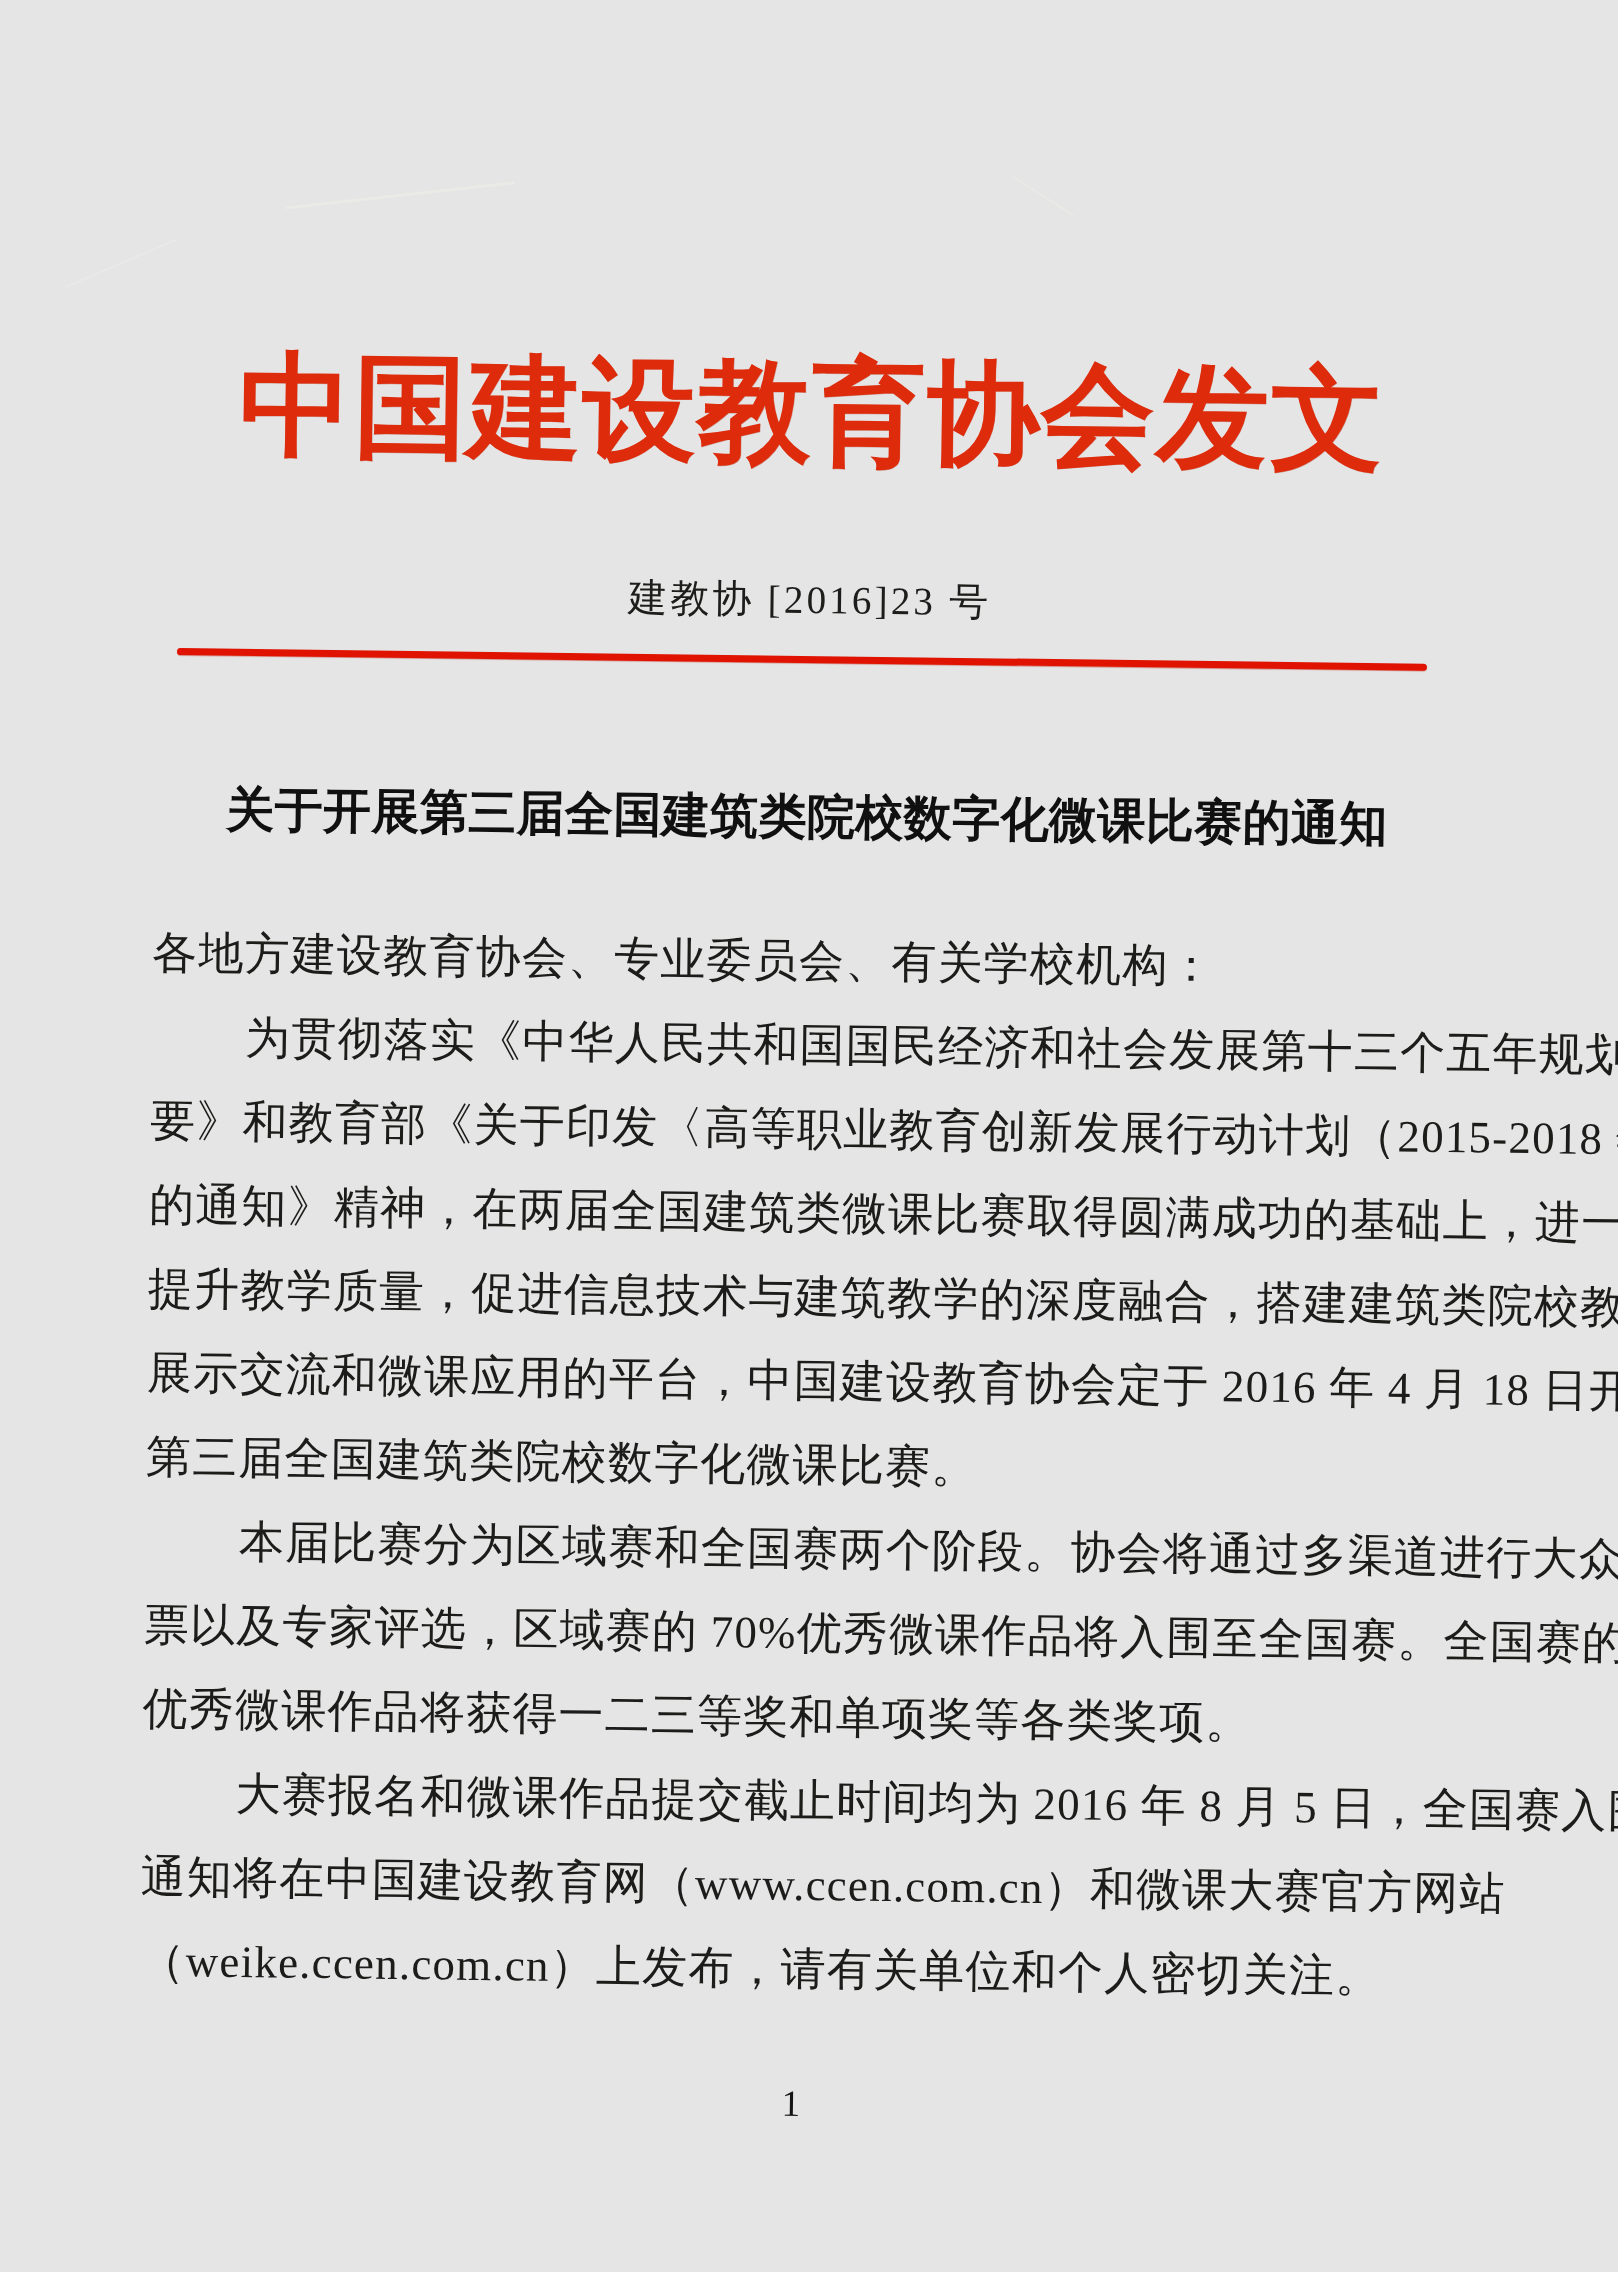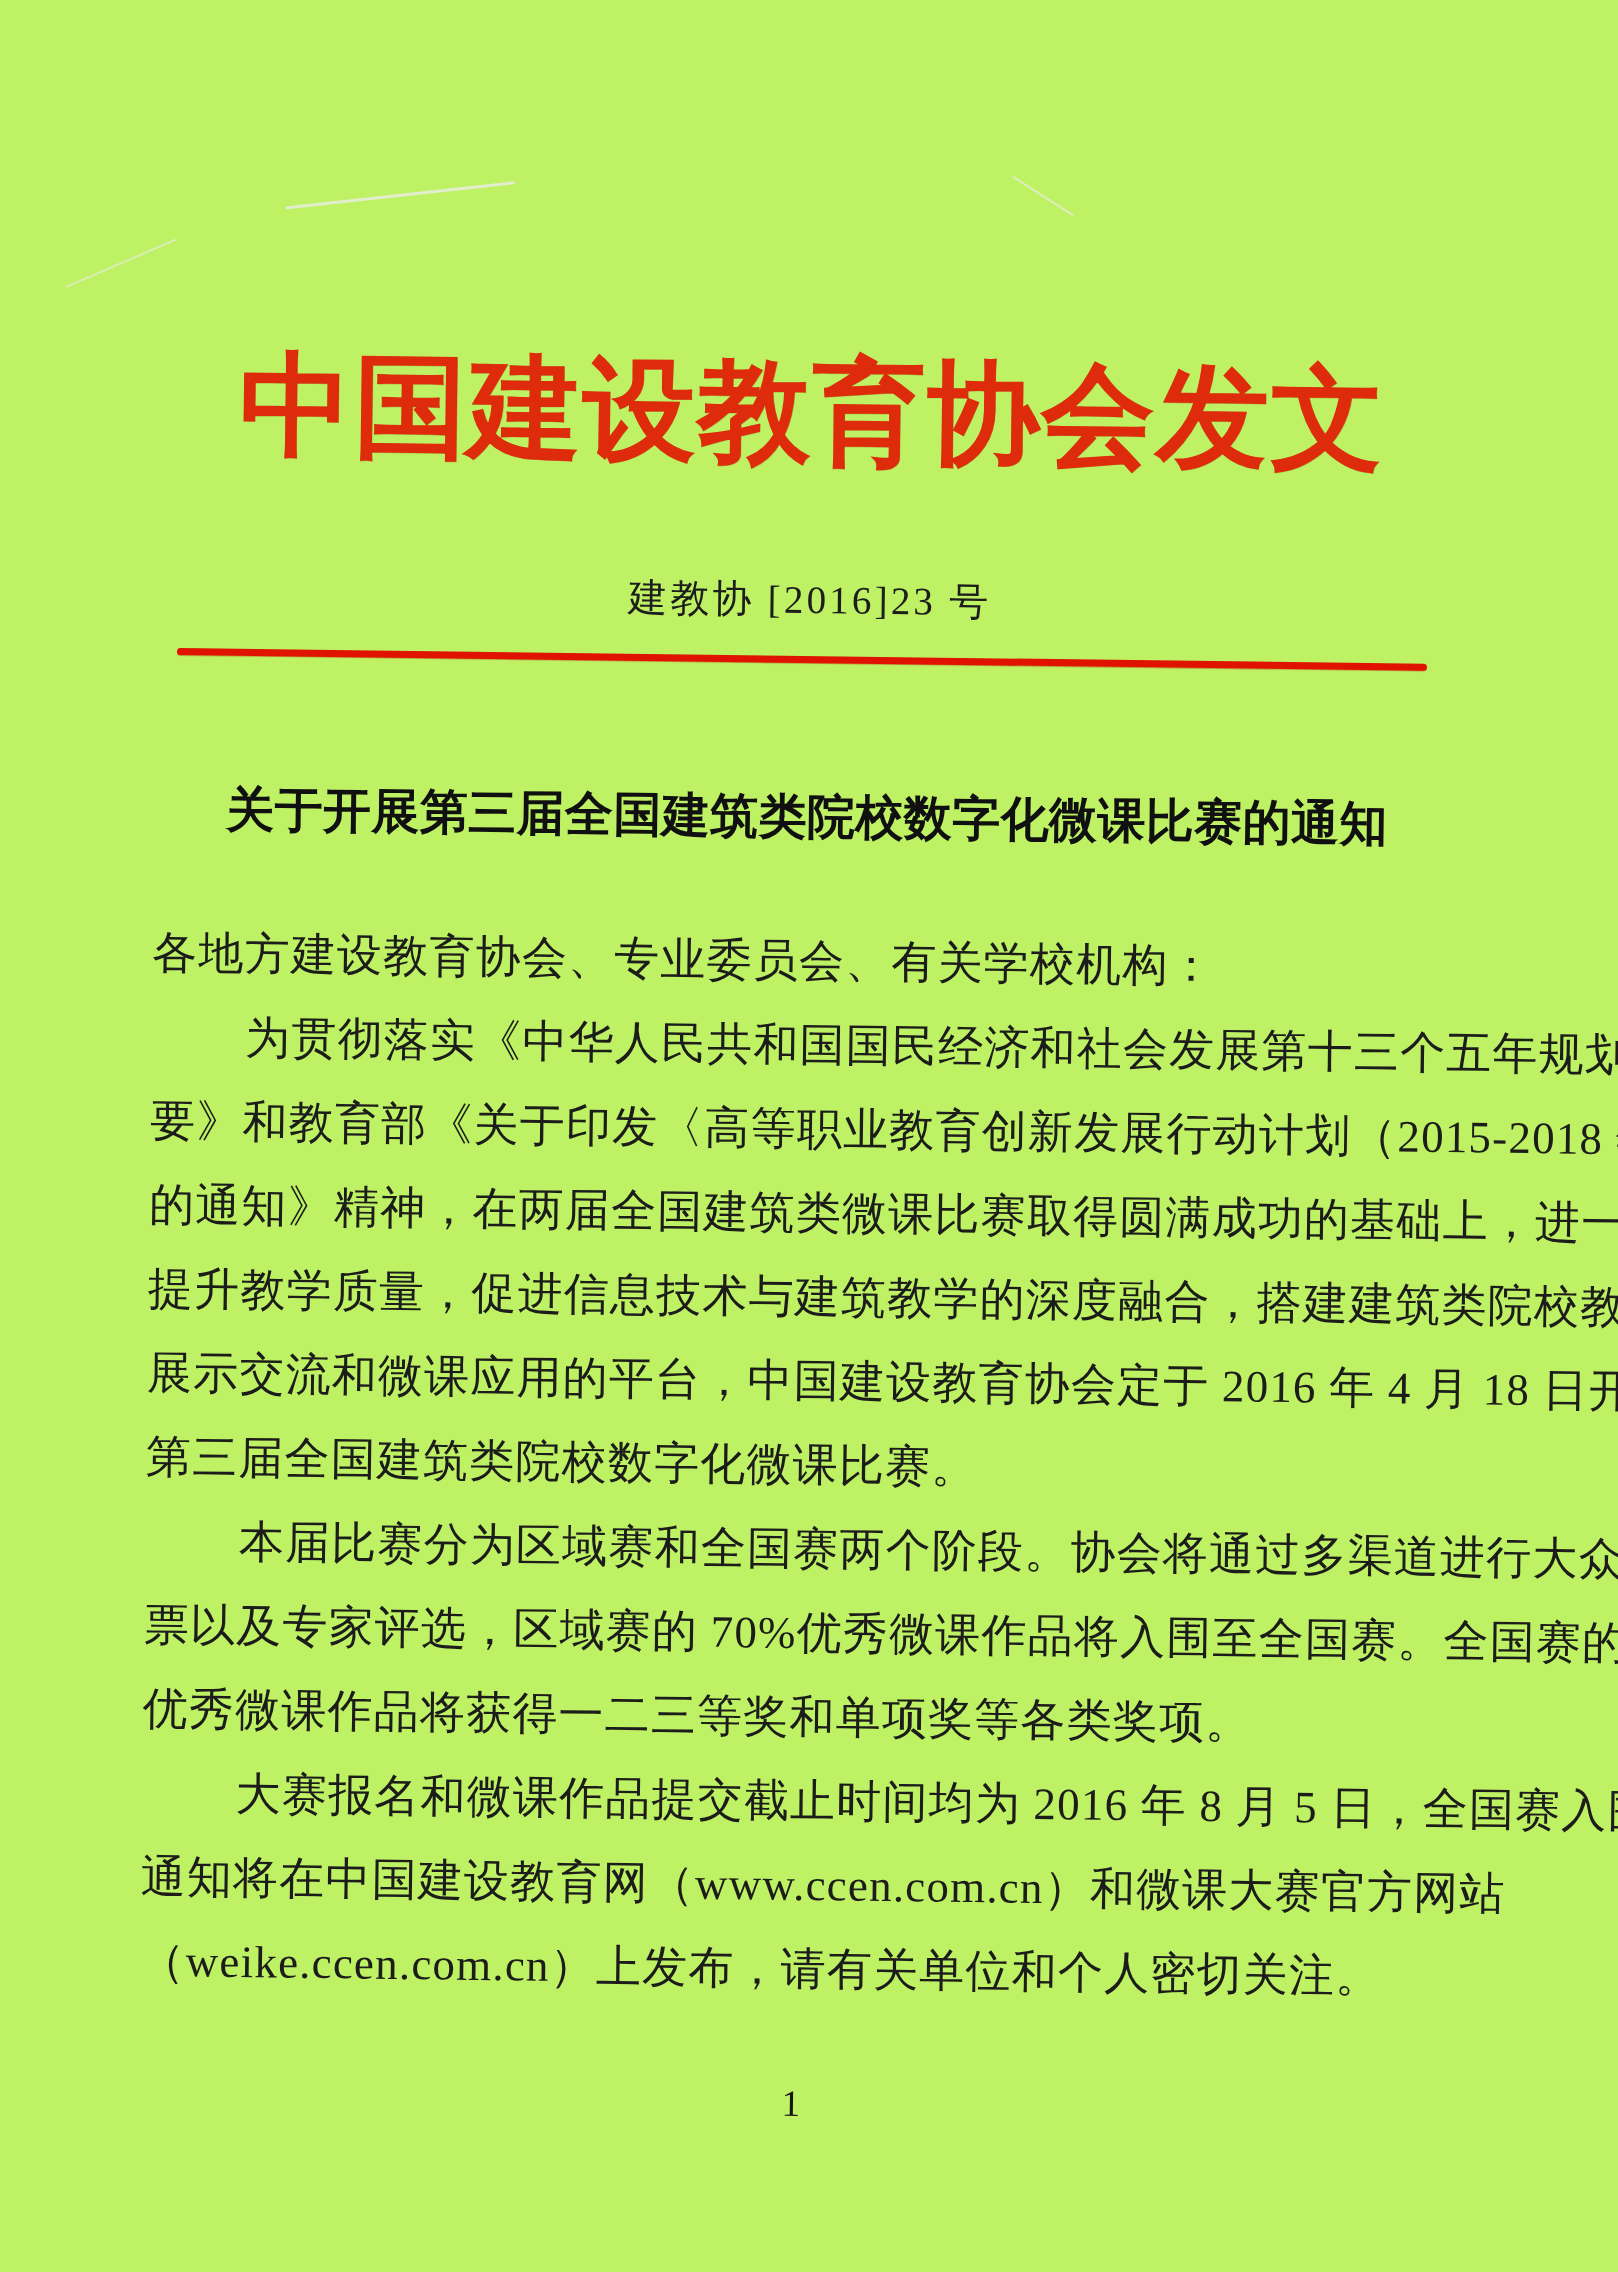--- a/index.html
+++ b/index.html
@@ -4,21 +4,21 @@
 <style>
   html, body {
     margin: 0;
     padding: 0;
     background: #ffffff;
   }
   .page {
     position: relative;
     width: 1618px;
     height: 2273px;
-    background: #bef264;
+    background: #e5e5e5;
     overflow: hidden;
     font-family: "Liberation Serif", "DejaVu Serif", serif;
   }
   
   .content {
     position: absolute;
     inset: 0;
     transform: rotate(0.72deg);
     transform-origin: 809px 660px;
   }

